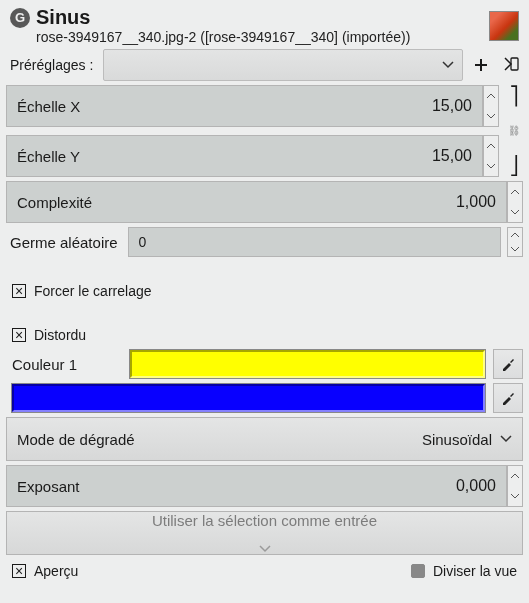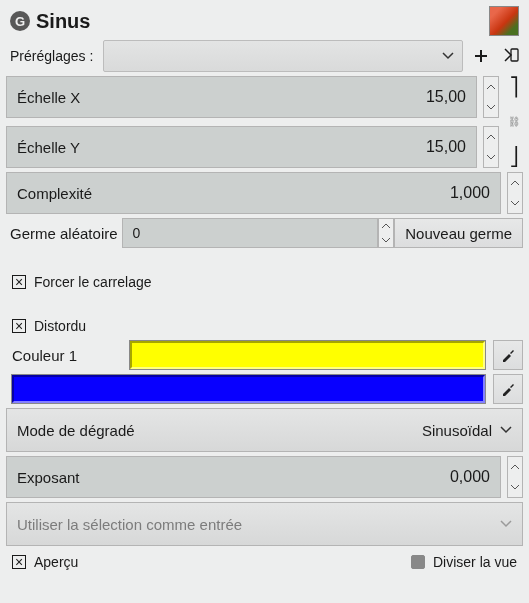--- a/index.html
+++ b/index.html
@@ -65,21 +65,21 @@
     width: 12px; height: 8px;
   }
   .icon-btn {
     width: 24px; height: 24px;
     display: inline-flex; align-items: center; justify-content: center;
     cursor: pointer;
     font-size: 18px;
   }
 
   .slider-row {
-    display: flex; align-items: stretch; gap: 6px;
+    display: flex; align-items: stretch; 
   }
   .slider-box {
     position: relative;
     flex: 1;
     height: 42px;
     border: 1px solid #b4b4b4;
     background: #ccd0cf;
     display: flex; align-items: center;
     padding: 0 10px;
   }
@@ -98,21 +98,21 @@
   .link-col {
     width: 18px;
     display: flex; flex-direction: column; align-items: center; justify-content: space-between;
     font-family: monospace;
     line-height: 1;
     padding: 2px 0;
   }
   .link-col .bracket { font-size: 18px; }
   .link-col .chain { font-size: 10px; opacity: 0.6; }
 
-  .germe-row { display: flex; align-items: stretch; }
+  .germe-row { display: flex; align-items: stretch; gap: 6px; }
   .germe-label { display: flex; align-items: center; padding: 0 4px; font-size: 15px; }
   .germe-input {
     flex: 1; min-width: 100px;
     border: 1px solid #b4b4b4;
     background: #ccd0cf;
     padding: 0 10px;
     display: flex; align-items: center;
     height: 30px;
   }
   .new-germe {
@@ -157,38 +157,39 @@
   .combo-row {
     border: 1px solid #b4b4b4;
     background: linear-gradient(#e4e5e5, #d7d8d8);
     height: 44px;
     display: flex; align-items: center;
     padding: 0 10px;
     font-size: 15px;
     gap: 8px;
   }
   .combo-value { margin-left: auto; }
-  .combo-row.dim { color: #7c7c7c; }
+  .combo-row.dim { color: #7c7c7c; flex-direction: column; }
   .combo-row.dim .chev-down path { stroke: #9a9a9a; }
 
   .footer-row {
     display: flex; align-items: center;
     padding: 4px 6px;
   }
   .footer-row .spacer { flex: 1; }
 </style>
 </head>
 <body>
 
 <div class="header">
   <div class="header-left">
     <div class="header-title">
       <span class="logo">G</span>
       <span>Sinus</span>
     </div>
+    <div class="header-sub">rose-3949167__340.jpg-2 ([rose-3949167__340] (importée))</div>
   </div>
   <div class="thumb"></div>
 </div>
 
 <div class="body">
 
   <div class="row">
     <span class="presets-label">Préréglages :</span>
     <div class="preset-combo">
       <svg class="chev-down" viewBox="0 0 12 8">
@@ -283,23 +284,20 @@
           <svg viewBox="0 0 8 6">
             <path d="M0 5 L4 1 L8 5" stroke="#555" fill="none"></path>
           </svg>
         </div>
       <div class="sp">
           <svg viewBox="0 0 8 6">
             <path d="M0 1 L4 5 L8 1" stroke="#555" fill="none"></path>
           </svg>
         </div>
     </div>
-    <div class="new-germe">
-      <span>Nouveau germe</span>
-    </div>
   </div>
 
   <div class="check-row">
     <span class="check boxmark"></span>
     <span>Forcer le carrelage</span>
   </div>
   <div class="check-row">
     <span class="check boxmark"></span>
     <span>Distordu</span>
   </div>

